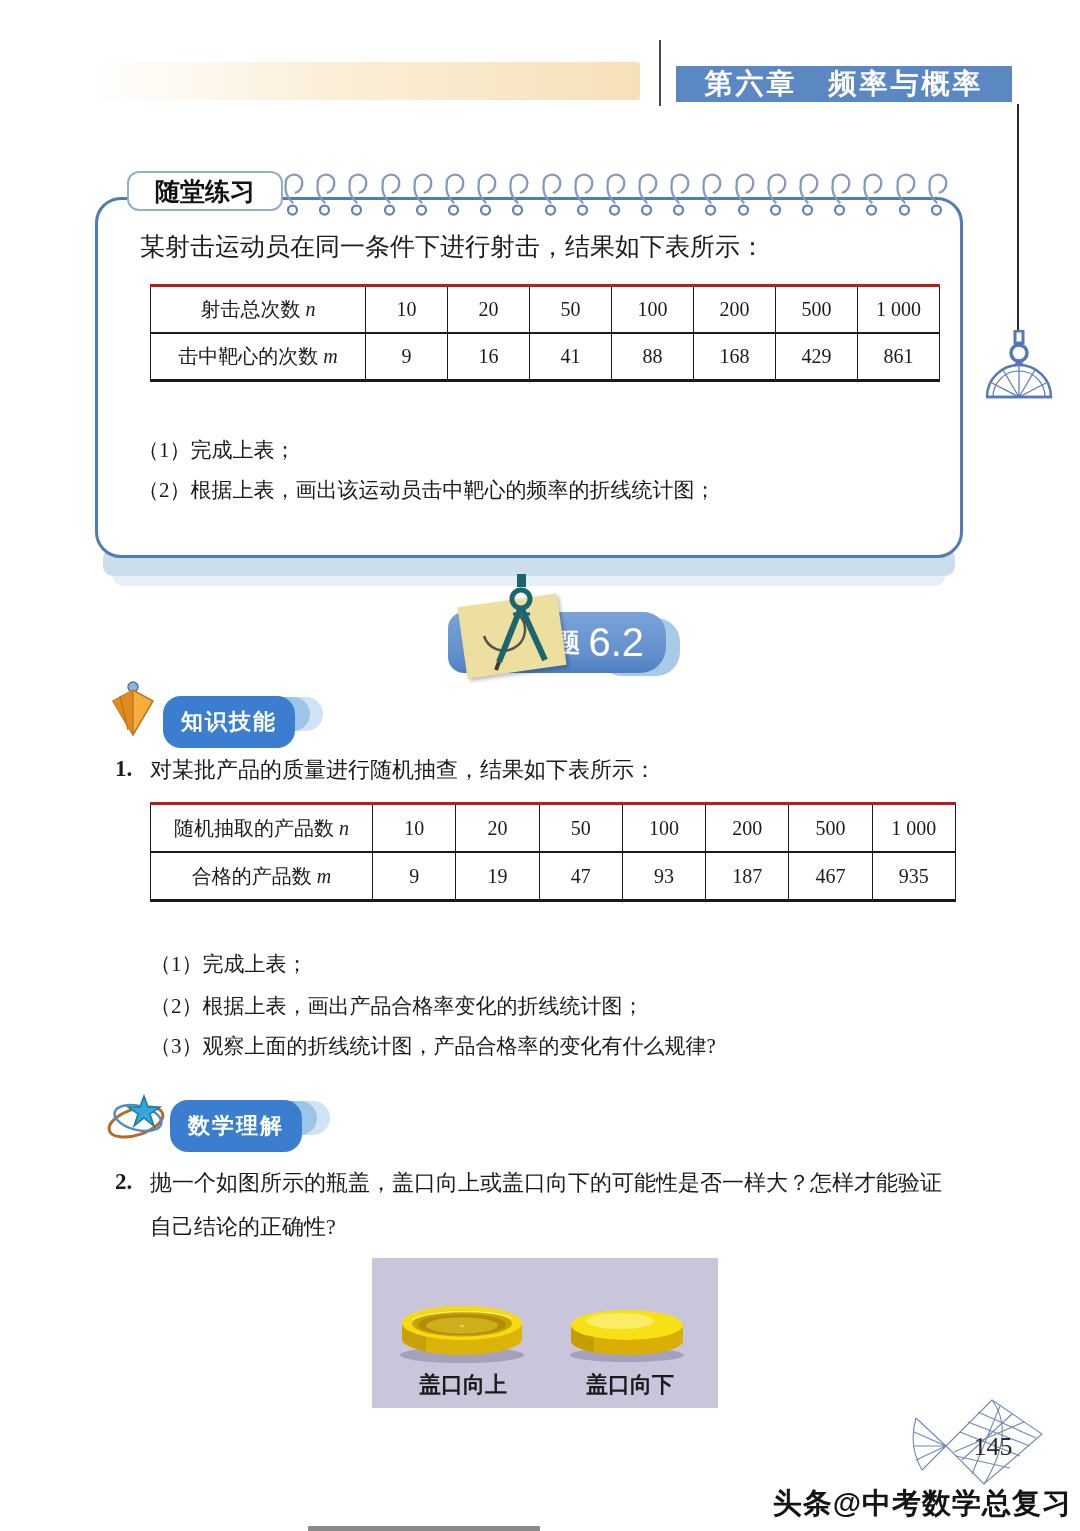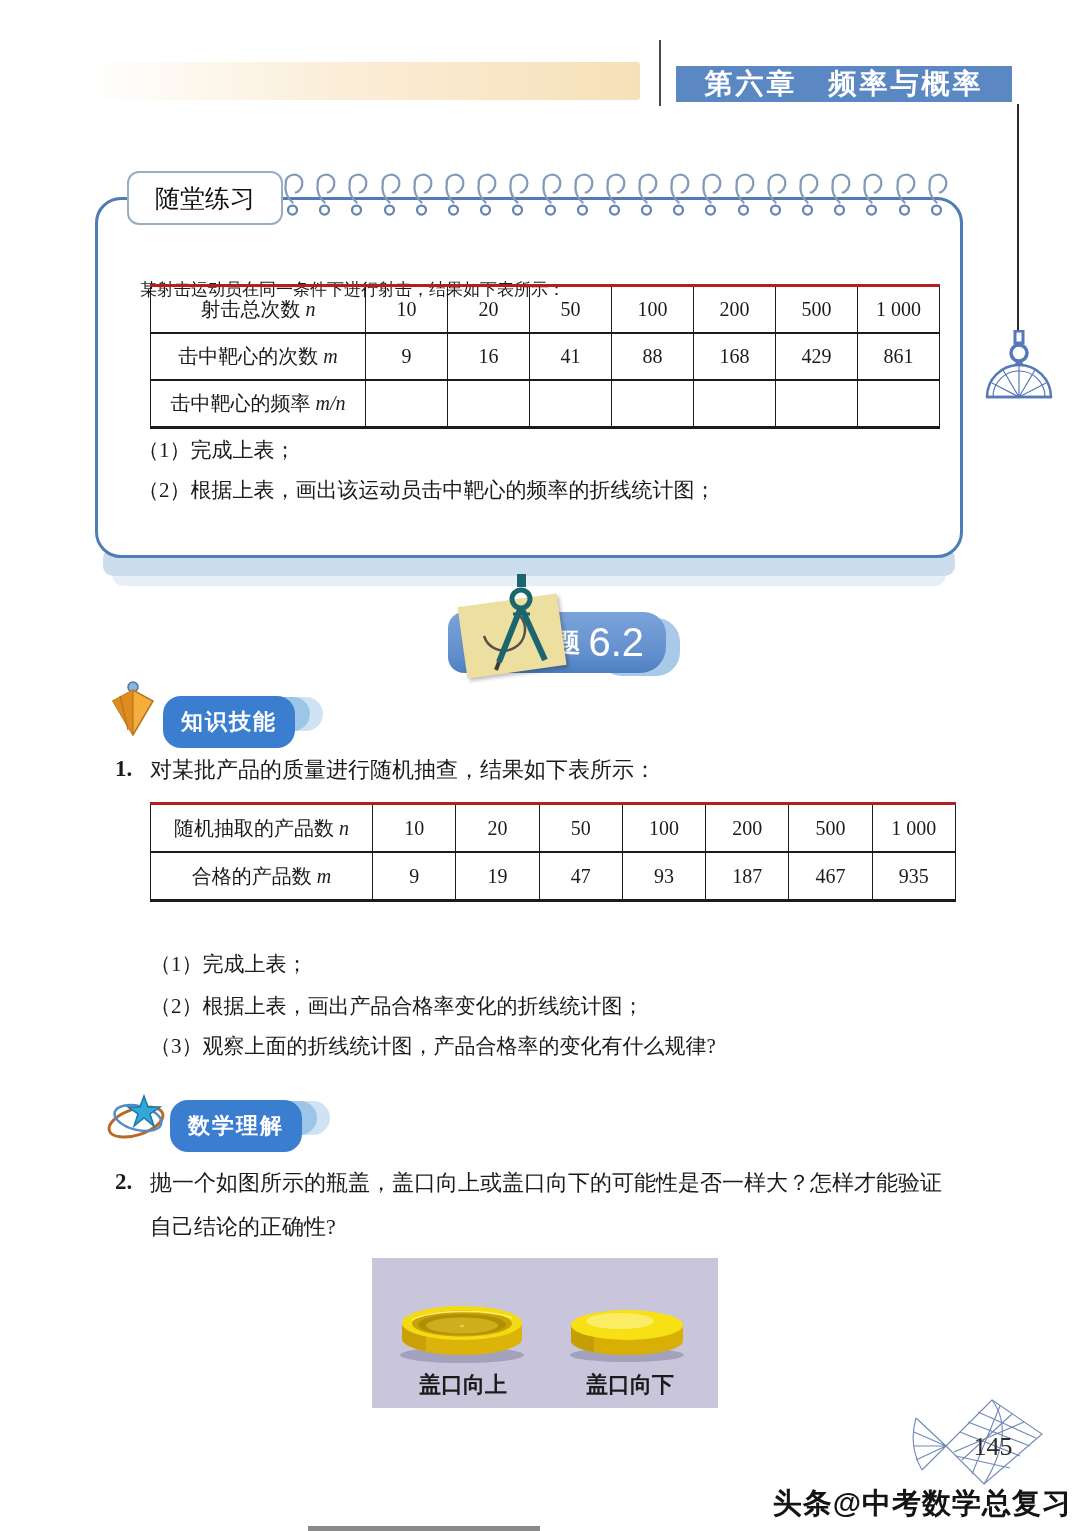--- a/index.html
+++ b/index.html
@@ -16,24 +16,24 @@
     letter-spacing:3px;display:flex;align-items:center;justify-content:center;}
   .margin-line{left:1017px;top:104px;width:2px;height:228px;background:#2a2a2a;}
 
   
   .practice-shadow1{left:103px;top:548px;width:852px;height:28px;border-radius:10px;background:#ccdded;z-index:0;}
   .practice-shadow2{left:112px;top:548px;width:834px;height:38px;border-radius:12px;background:#e6eff7;z-index:0;}
   .practice-box{left:95px;top:197px;width:868px;height:361px;border:3px solid #4e7cb4;border-radius:26px;
     background:#fff;z-index:1;box-sizing:border-box;}
   .rings{left:282px;top:164px;width:668px;height:64px;display:flex;justify-content:space-between;z-index:3;}
   .ring{width:24px;height:62px;}
-  .practice-label{left:127px;top:171px;width:156px;height:54px;background:#fff;border:2px solid #97adc4;
+  .practice-label{left:127px;top:171px;width:156px;height:40px;background:#fff;border:2px solid #97adc4;
     border-radius:12px;z-index:4;display:flex;align-items:center;justify-content:center;
-    font-family:"Liberation Sans","DejaVu Sans",sans-serif;font-weight:normal;font-size:25px;color:#111;box-sizing:border-box;}
-  .practice-intro{left:140px;top:230px;font-size:17px;z-index:2;margin-top:48px;}
+    font-family:"Liberation Sans","DejaVu Sans",sans-serif;font-weight:bold;font-size:25px;color:#111;box-sizing:border-box;}
+  .practice-intro{left:140px;top:230px;font-size:25px;z-index:2;}
   .qline{font-size:21px;z-index:2;}
 
   
   table.dtable{position:absolute;border-collapse:collapse;table-layout:fixed;z-index:2;
     border-top:3px solid #b91c1c;border-bottom:3px solid #1b1b1b;}
   table.dtable td{border:1.6px solid #1b1b1b;text-align:center;font-size:20px;padding:0;}
   table.dtable tr{border-top:2px solid #1b1b1b;}
   .t1{left:150px;top:284px;width:790px;}
   .t1 td{height:45px;}
   .t1 col.chead{width:215px;}
@@ -216,30 +216,20 @@
         </tr>
         <tr>
           <td><span>击中靶心的次数</span><span class="var"> m</span></td>
           <td>9</td>
           <td>16</td>
           <td>41</td>
           <td>88</td>
           <td>168</td>
           <td>429</td>
           <td>861</td>
-        </tr>
-        <tr>
-          <td><span>击中靶心的频率</span><span class="var"> m/n</span></td>
-          <td></td>
-          <td></td>
-          <td></td>
-          <td></td>
-          <td></td>
-          <td></td>
-          <td></td>
         </tr>
       </tbody>
     </table>
 
   <div class="abs qline" style="left:138px;top:436px;">（1）完成上表；</div>
   <div class="abs qline" style="left:138px;top:476px;">（2）根据上表，画出该运动员击中靶心的频率的折线统计图；</div>
 
   <div class="abs ex-echo"></div>
   <div class="abs ex-banner">
     <span class="ex-label">习题</span>

